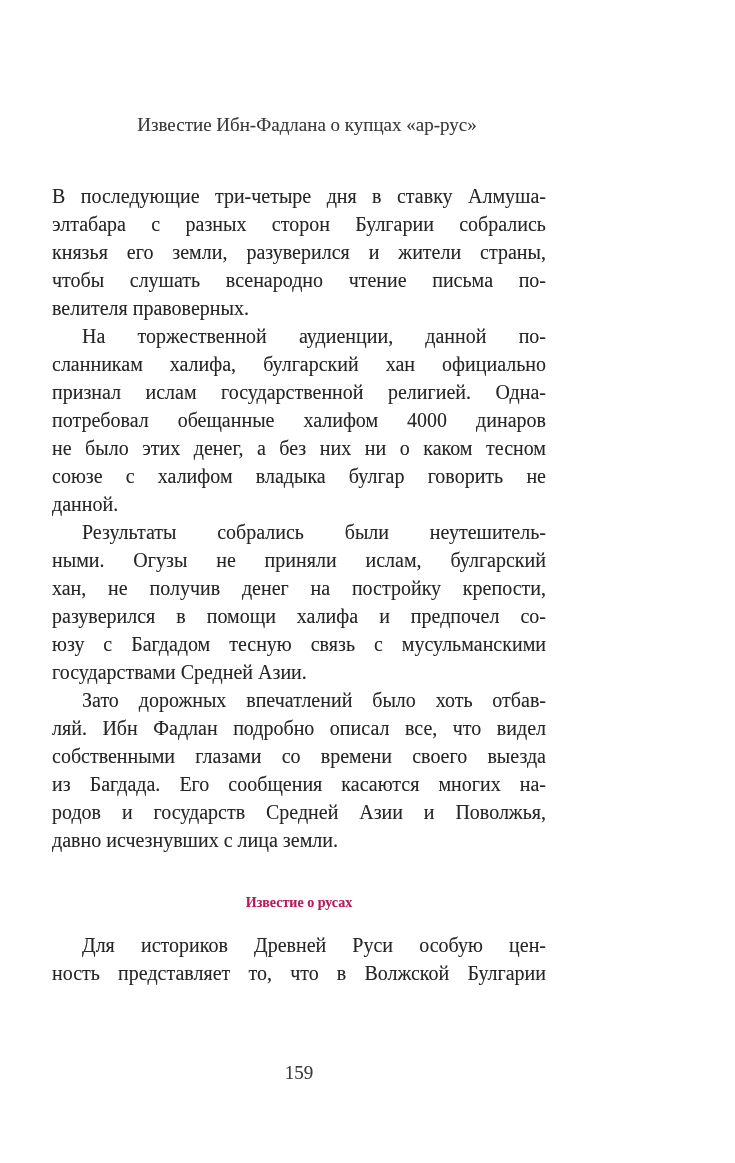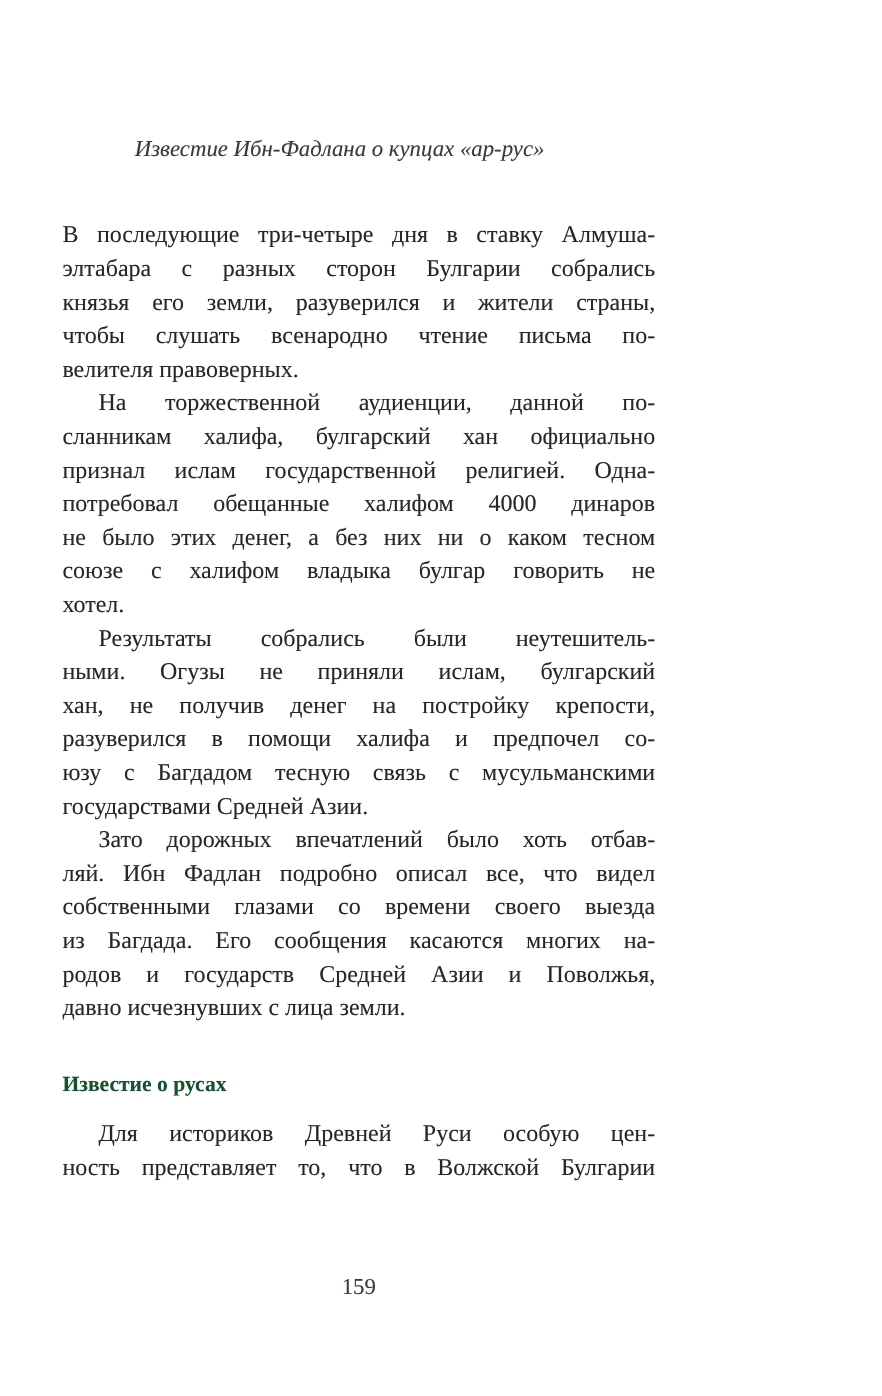--- a/index.html
+++ b/index.html
@@ -12,24 +12,23 @@
     width: 735px;
     height: 1163px;
     background: #ffffff;
     overflow: hidden;
     font-family: "Liberation Serif", serif;
     color: #262626;
   }
   .running-header {
     position: absolute;
     top: 112px;
-    left: 36px;
+    left: 60px;
     width: 494px;
     text-align: center;
-    font-style: italic;
     font-size: 19px;
     line-height: 26px;
     color: #3a3a3a;
     text-shadow: 0 0 0.6px rgba(60,60,60,0.35);
   }
   .body-block {
     position: absolute;
     top: 182px;
     left: 52px;
     width: 494px;
@@ -45,25 +44,25 @@
     overflow: hidden;
     white-space: nowrap;
   }
   .line.last {
     text-align: left;
     text-align-last: left;
   }
   .para.indent .line.first { text-indent: 30px; }
   .section-heading {
     margin: 35px 0 14px 0;
-    text-align: left;
+    text-align: center;
     font-weight: bold;
-    font-size: 18px;
+    font-size: 14px;
     line-height: 28px;
-    color: #14532d;
+    color: #be185d;
   }
   .page-number {
     position: absolute;
     top: 1062px;
     left: 52px;
     width: 494px;
     text-align: center;
     font-size: 19px;
     color: #3a3a3a;
     text-shadow: 0 0 0.6px rgba(60,60,60,0.3);
@@ -86,21 +85,21 @@
       <div class="line last">велителя правоверных.</div>
     </div>
 
     <div class="para indent">
       <div class="line first">На торжественной аудиенции, данной по-</div>
       <div class="line">сланникам халифа, булгарский хан официально</div>
       <div class="line">признал ислам государственной религией. Одна-</div>
       <div class="line">потребовал обещанные халифом 4000 динаров</div>
       <div class="line">не было этих денег, а без них ни о каком тесном</div>
       <div class="line">союзе с халифом владыка булгар говорить не</div>
-      <div class="line last">хотел.</div>
+      <div class="line last">данной.</div>
     </div>
 
     <div class="para indent">
       <div class="line first">Результаты собрались были неутешитель-</div>
       <div class="line">ными. Огузы не приняли ислам, булгарский</div>
       <div class="line">хан, не получив денег на постройку крепости,</div>
       <div class="line">разуверился в помощи халифа и предпочел со-</div>
       <div class="line">юзу с Багдадом тесную связь с мусульманскими</div>
       <div class="line last">государствами Средней Азии.</div>
     </div>

